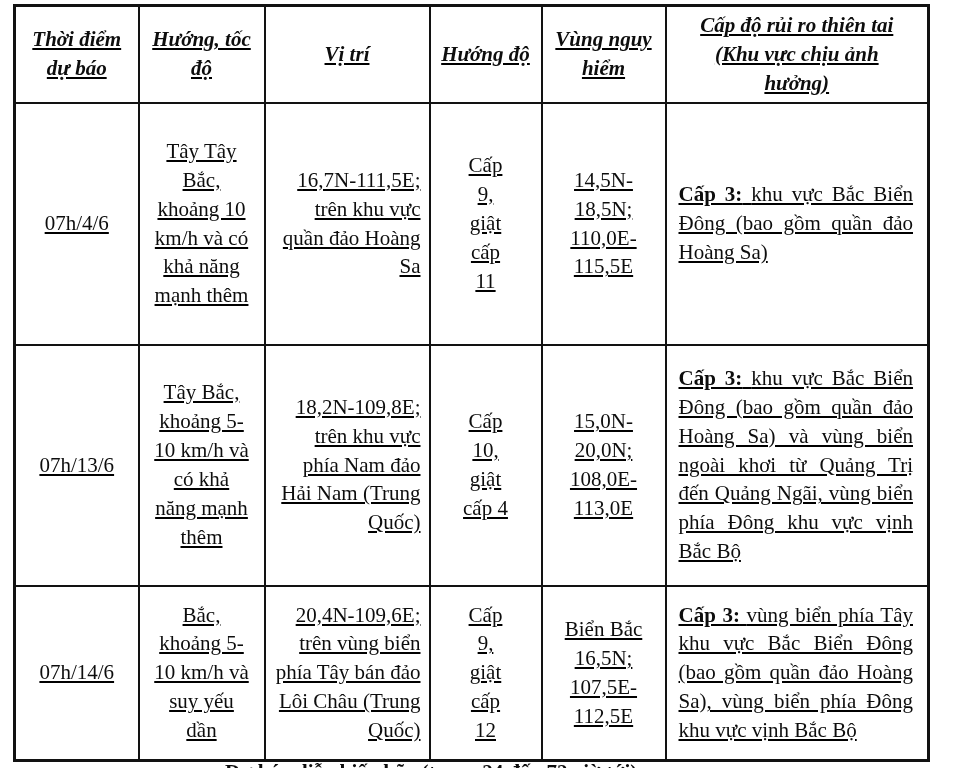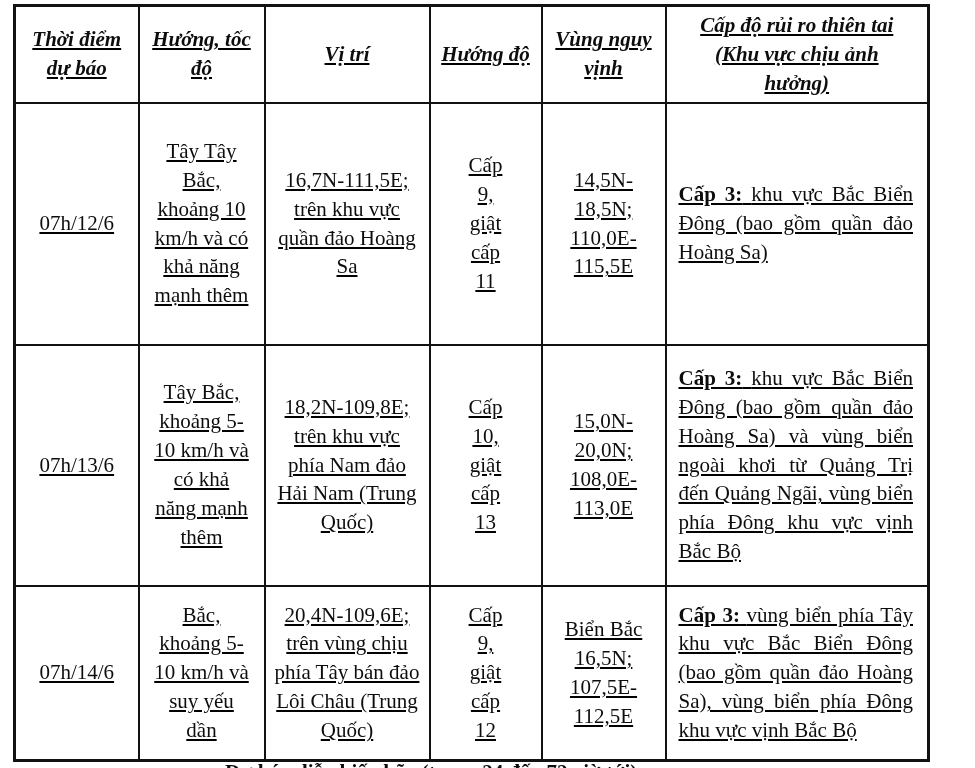--- a/index.html
+++ b/index.html
@@ -44,21 +44,21 @@
     text-align:center;
     padding:2px 8px;
   }
   th.h6{padding:2px 20px;margin-top:18px;}
   td.center{
     text-align:center;
     padding:2px 10px;
     margin-left:33px;
   }
   td.dir{padding:2px 13px;}
-  td.pos{padding:14px 8px;}
+  td.pos{padding:14px 8px;text-align:right;}
   td.inten{padding:2px 31px;}
   td.zone{padding:2px 20px;}
   td.risk{
     text-align:justify;
     padding:5px 14px 5px 12px;
     line-height:1.40;
     margin-left:36px;
   }
   td.risk b{font-weight:bold;}
   .clipped-caption{
@@ -87,45 +87,45 @@
         <col class="c4">
         <col class="c5">
         <col class="c6">
     </colgroup>
     <thead>
       <tr>
         <th>Thời điểm dự báo</th>
         <th>Hướng, tốc độ</th>
         <th>Vị trí</th>
         <th>Hướng độ</th>
-        <th>Vùng nguy vịnh</th>
+        <th>Vùng nguy hiểm</th>
         <th class="h6">Cấp độ rủi ro thiên tai (Khu vực chịu ảnh hưởng)</th>
       </tr>
     </thead>
     <tbody>
       <tr class="r1">
-        <td class="center">07h/12/6</td>
+        <td class="center">07h/4/6</td>
         <td class="center dir">Tây Tây Bắc, khoảng 10 km/h và có khả năng mạnh thêm</td>
         <td class="center pos">16,7N-111,5E; trên khu vực quần đảo Hoàng Sa</td>
         <td class="center inten">Cấp 9, giật cấp 11</td>
         <td class="center zone">14,5N-18,5N; 110,0E-115,5E</td>
         <td class="risk"><b>Cấp 3:</b> <span>khu vực Bắc Biển Đông (bao gồm quần đảo Hoàng Sa)</span></td>
       </tr>
       <tr class="r2">
         <td class="center">07h/13/6</td>
         <td class="center dir">Tây Bắc, khoảng 5-10 km/h và có khả năng mạnh thêm</td>
         <td class="center pos">18,2N-109,8E; trên khu vực phía Nam đảo Hải Nam (Trung Quốc)</td>
-        <td class="center inten">Cấp 10, giật cấp 13</td>
+        <td class="center inten">Cấp 10, giật cấp 4</td>
         <td class="center zone">15,0N-20,0N; 108,0E-113,0E</td>
         <td class="risk"><b>Cấp 3:</b> <span>khu vực Bắc Biển Đông (bao gồm quần đảo Hoàng Sa) và vùng biển ngoài khơi từ Quảng Trị đến Quảng Ngãi, vùng biển phía Đông khu vực vịnh Bắc Bộ</span></td>
       </tr>
       <tr class="r3">
         <td class="center">07h/14/6</td>
         <td class="center dir">Bắc, khoảng 5-10 km/h và suy yếu dần</td>
-        <td class="center pos">20,4N-109,6E; trên vùng chịu phía Tây bán đảo Lôi Châu (Trung Quốc)</td>
+        <td class="center pos">20,4N-109,6E; trên vùng biển phía Tây bán đảo Lôi Châu (Trung Quốc)</td>
         <td class="center inten">Cấp 9, giật cấp 12</td>
         <td class="center zone">Biển Bắc 16,5N; 107,5E-112,5E</td>
         <td class="risk"><b>Cấp 3:</b> <span>vùng biển phía Tây khu vực Bắc Biển Đông (bao gồm quần đảo Hoàng Sa), vùng biển phía Đông khu vực vịnh Bắc Bộ</span></td>
       </tr>
     </tbody>
   </table>
 
   <div class="clipped-caption">Dự báo diễn biến bão (trong 24 đến 72 giờ tới)</div>
 
 </div>

